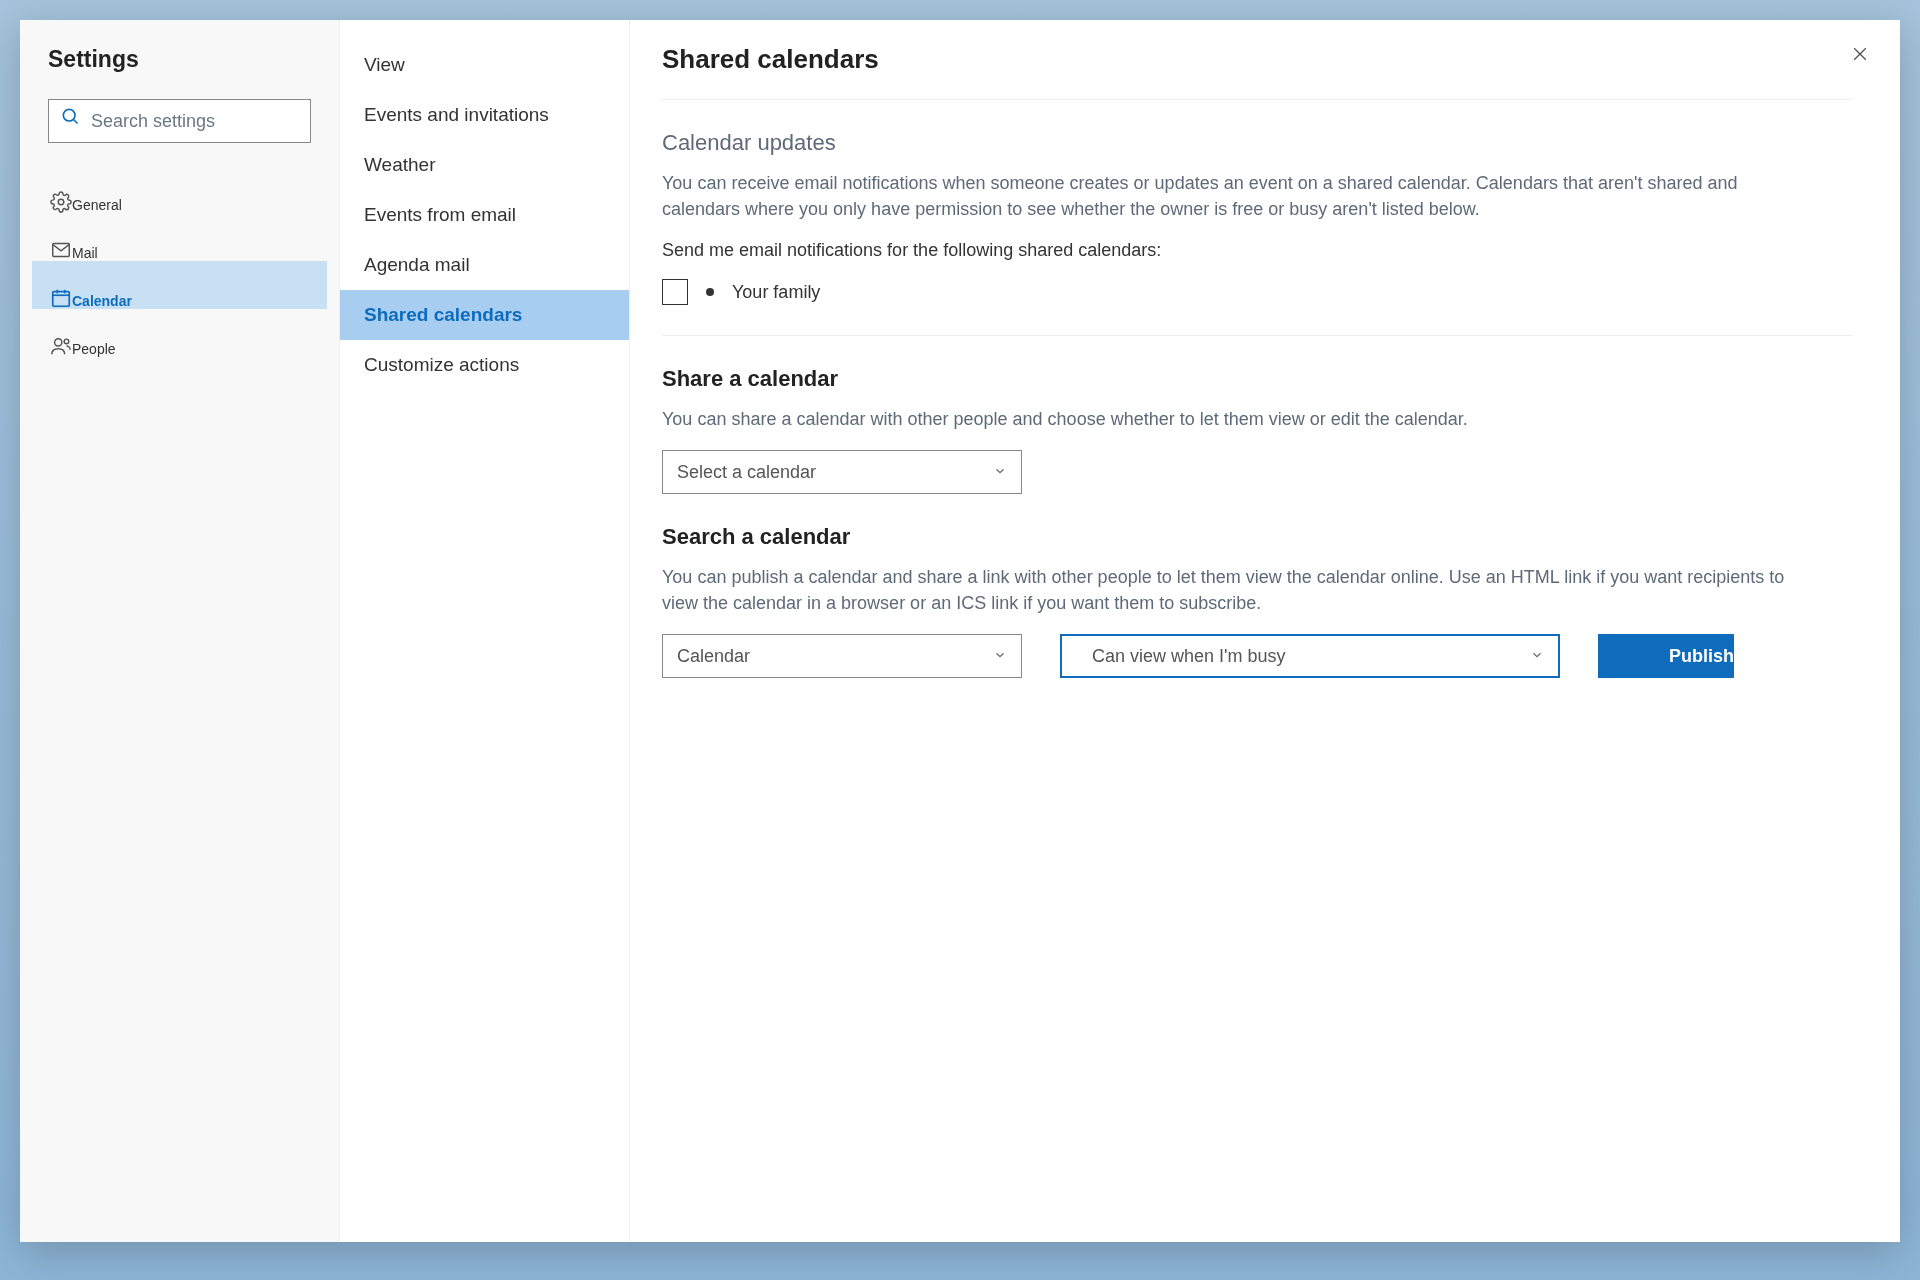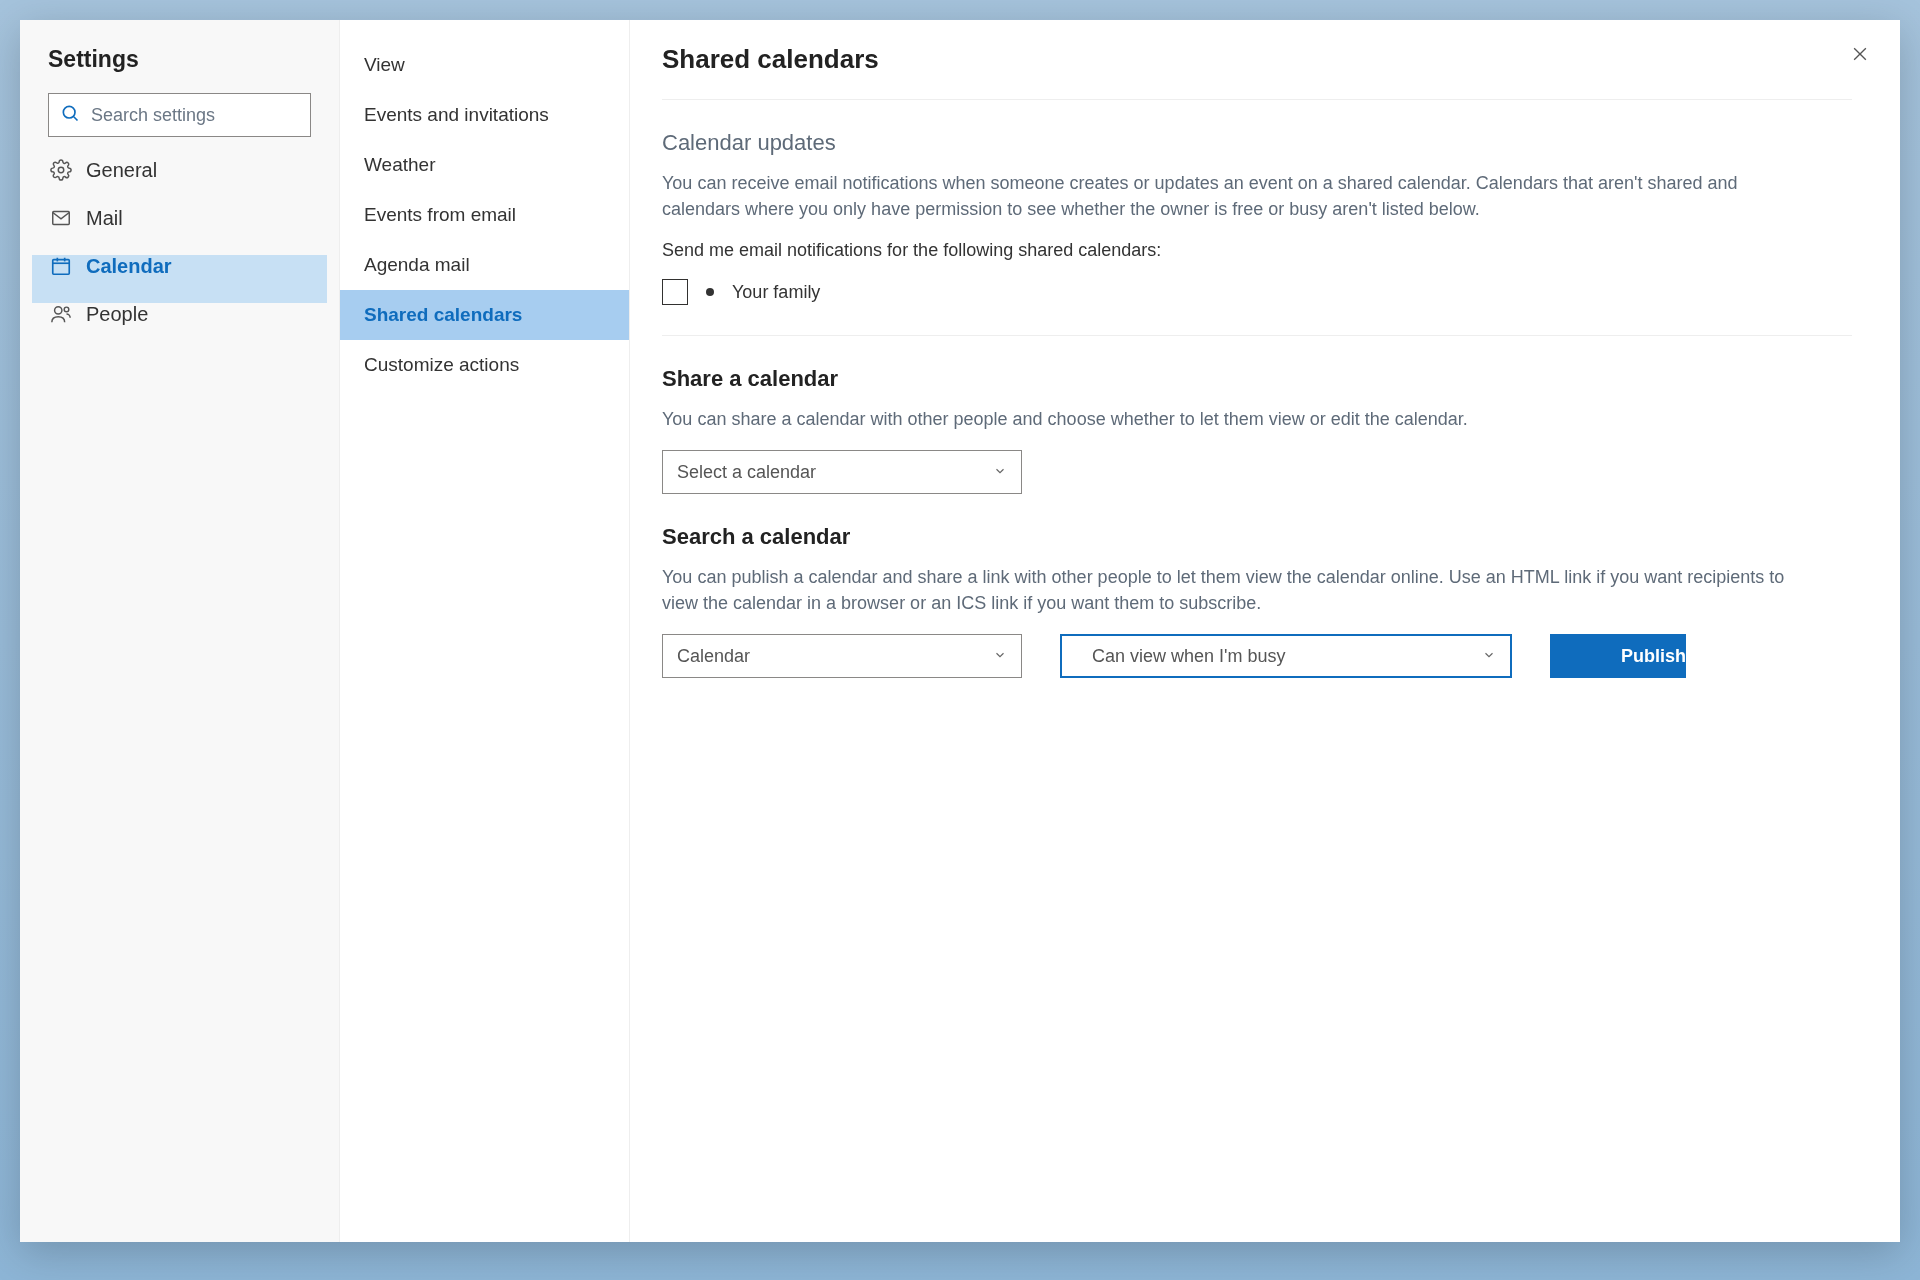--- a/index.html
+++ b/index.html
@@ -3,42 +3,42 @@
   <meta charset="utf-8">
   <style>
     * { box-sizing: border-box; margin: 0; padding: 0; }
     body { font-family: "Segoe UI", -apple-system, sans-serif; background: linear-gradient(180deg, #a5c3dc 0%, #8db5d6 100%); width: 1920px; height: 1280px; overflow: hidden; padding: 20px; }
     .window { background: #fff; width: 100%; height: calc(100% - 18px); display: flex; box-shadow: 0 10px 40px rgba(0,0,0,.2); }
     .sidebar-left { width: 320px; background: #f8f8f8; padding: 20px 12px 20px 12px; border-right: 1px solid #eee; }
     .sidebar-mid { width: 290px; background: #fff; border-right: 1px solid #eee; padding-top: 20px; }
     .main { flex: 1; background: #fff; padding: 24px 48px 32px 32px; position: relative; }
     .settings-title { font-size: 23px; font-weight: 700; color: #222; padding: 6px 16px 20px 16px; }
     .search-wrap { margin: 0 16px 22px 16px; position: relative; }
-    .search-input { width: 100%; height: 44px; padding: 6px 12px 6px 42px; border: 1px solid #8a8886; font-size: 18px; color: #555; background: #fff; }
+    .search-input { width: 100%; height: 44px; padding: 6px 12px 6px 42px; border: 1px solid #8a8886; font-size: 18px; color: #555; background: #fff; margin-top: 6px; }
     .search-input::placeholder { color: #6b7785; }
     .search-icon { position: absolute; left: 12px; top: 50%; transform: translateY(-50%); color: #0f6cbd; }
-    .nav-item { display: flex; align-items: flex-start; gap: 14px; height: 48px; padding: 0 18px; font-size: 20px; color: #333; cursor: pointer; }
+    .nav-item { display: flex; align-items: flex-end; height: 48px; padding: 0 18px; font-size: 14px; color: #333; cursor: pointer; }
     .nav-item.selected { background: #c7e0f4; color: #0f6cbd; font-weight: 600; }
     .nav-icon { width: 22px; height: 22px; color: #555; flex-shrink:0; }
     .nav-item.selected .nav-icon { color: #0f6cbd; }
     .subnav-item { height: 50px; padding: 0 24px; display: flex; align-items: center; font-size: 19px; color: #333; cursor: pointer; }
     .subnav-item.selected { background: #a7cdf0; color: #0f6cbd; font-weight: 600; }
     .page-title { font-size: 26px; font-weight: 700; color: #222; padding-bottom: 24px; border-bottom: 1px solid #eee; }
     .close-btn { position: absolute; top: 22px; right: 26px; width: 28px; height: 28px; cursor: pointer; color: #555; display:flex; align-items:center; justify-content:center; }
     .section { padding-top: 30px; }
     .section.divider { border-bottom: 1px solid #eee; padding-bottom: 30px; }
     .section-h { font-size: 22px; font-weight: 600; color: #222; margin-bottom: 14px; }
     .section-h.light { color: #5e6a78; font-weight: 400; }
     .section-h.bold { font-weight: 700; }
     .section-desc { font-size: 18px; color: #5e6a78; line-height: 1.45; margin-bottom: 18px; max-width: 1130px; }
     .section-sub { font-size: 18px; color: #333; margin-bottom: 18px; }
     .dropdown { height: 44px; border: 1px solid #8a8886; display:flex; align-items:center; justify-content: space-between; padding: 0 14px; font-size: 18px; color: #555; cursor: pointer; background:#fff; }
     .dropdown.w1 { width: 360px; }
     .dropdown.w2 { width: 360px; }
-    .dropdown.w3 { width: 452px; padding-left: 30px; }
+    .dropdown.w3 { width: 500px; padding-left: 30px; }
     .dropdown.active { border: 2px solid #0f6cbd; }
     .dropdown .chev { color: #666; }
     .row { display:flex; gap: 38px; align-items:center; }
     .publish-btn { height: 44px; width: 136px; background: #0f6cbd; color:#fff; font-size:18px; font-weight:600; border:none; cursor:pointer; display:flex; align-items:center; justify-content:flex-end; }
     .checkbox-row { display:flex; align-items:center; gap: 18px; }
     .checkbox { width: 26px; height: 26px; border: 1.5px solid #323130; cursor:pointer; }
     .dot { width:8px; height:8px; border-radius:50%; background:#333; }
     .cb-label { font-size:18px; color:#333; }
   </style>
 </head>

